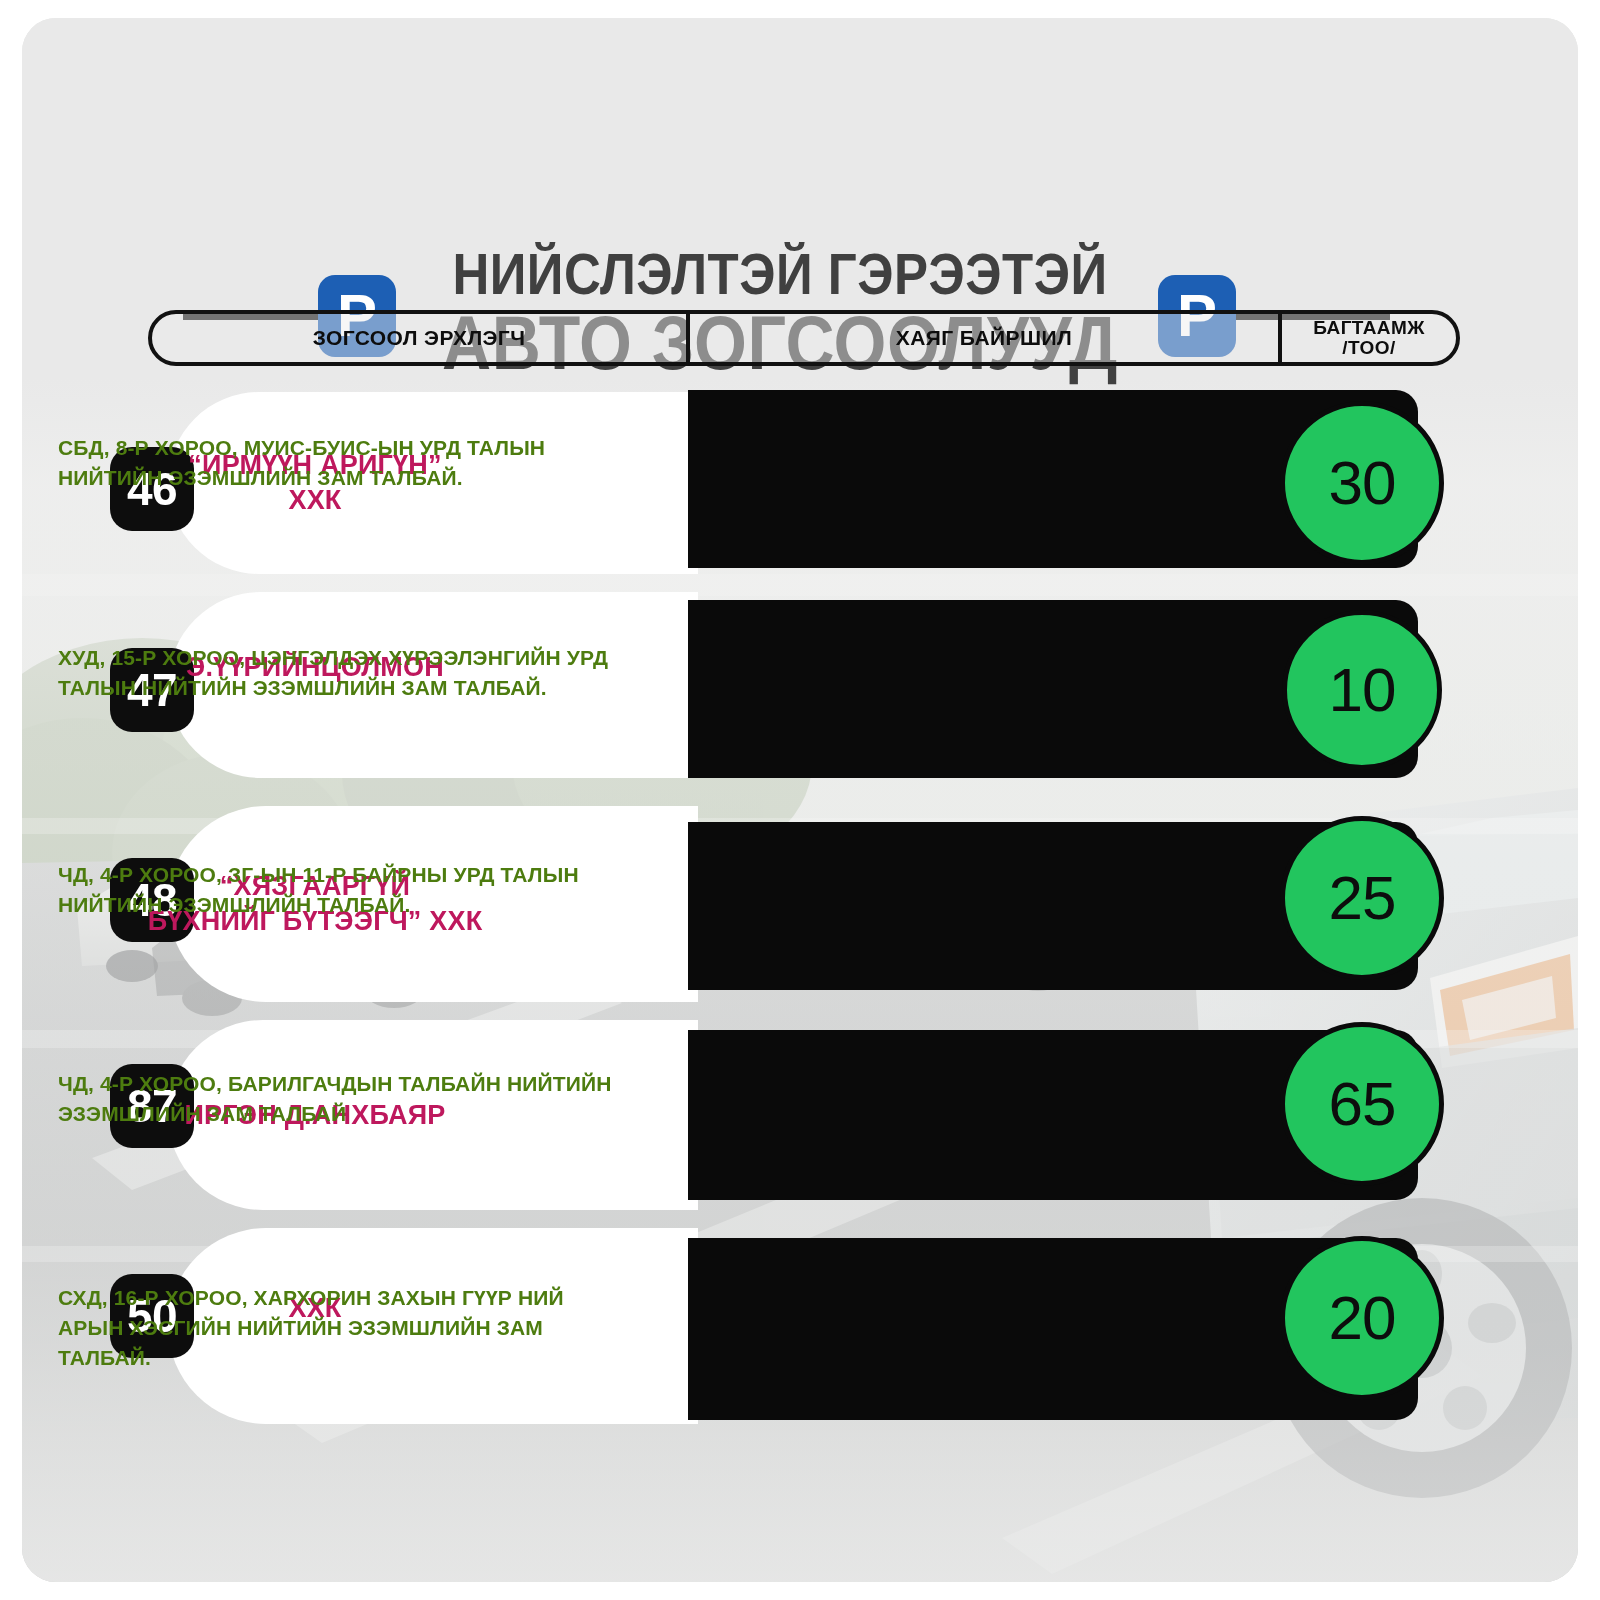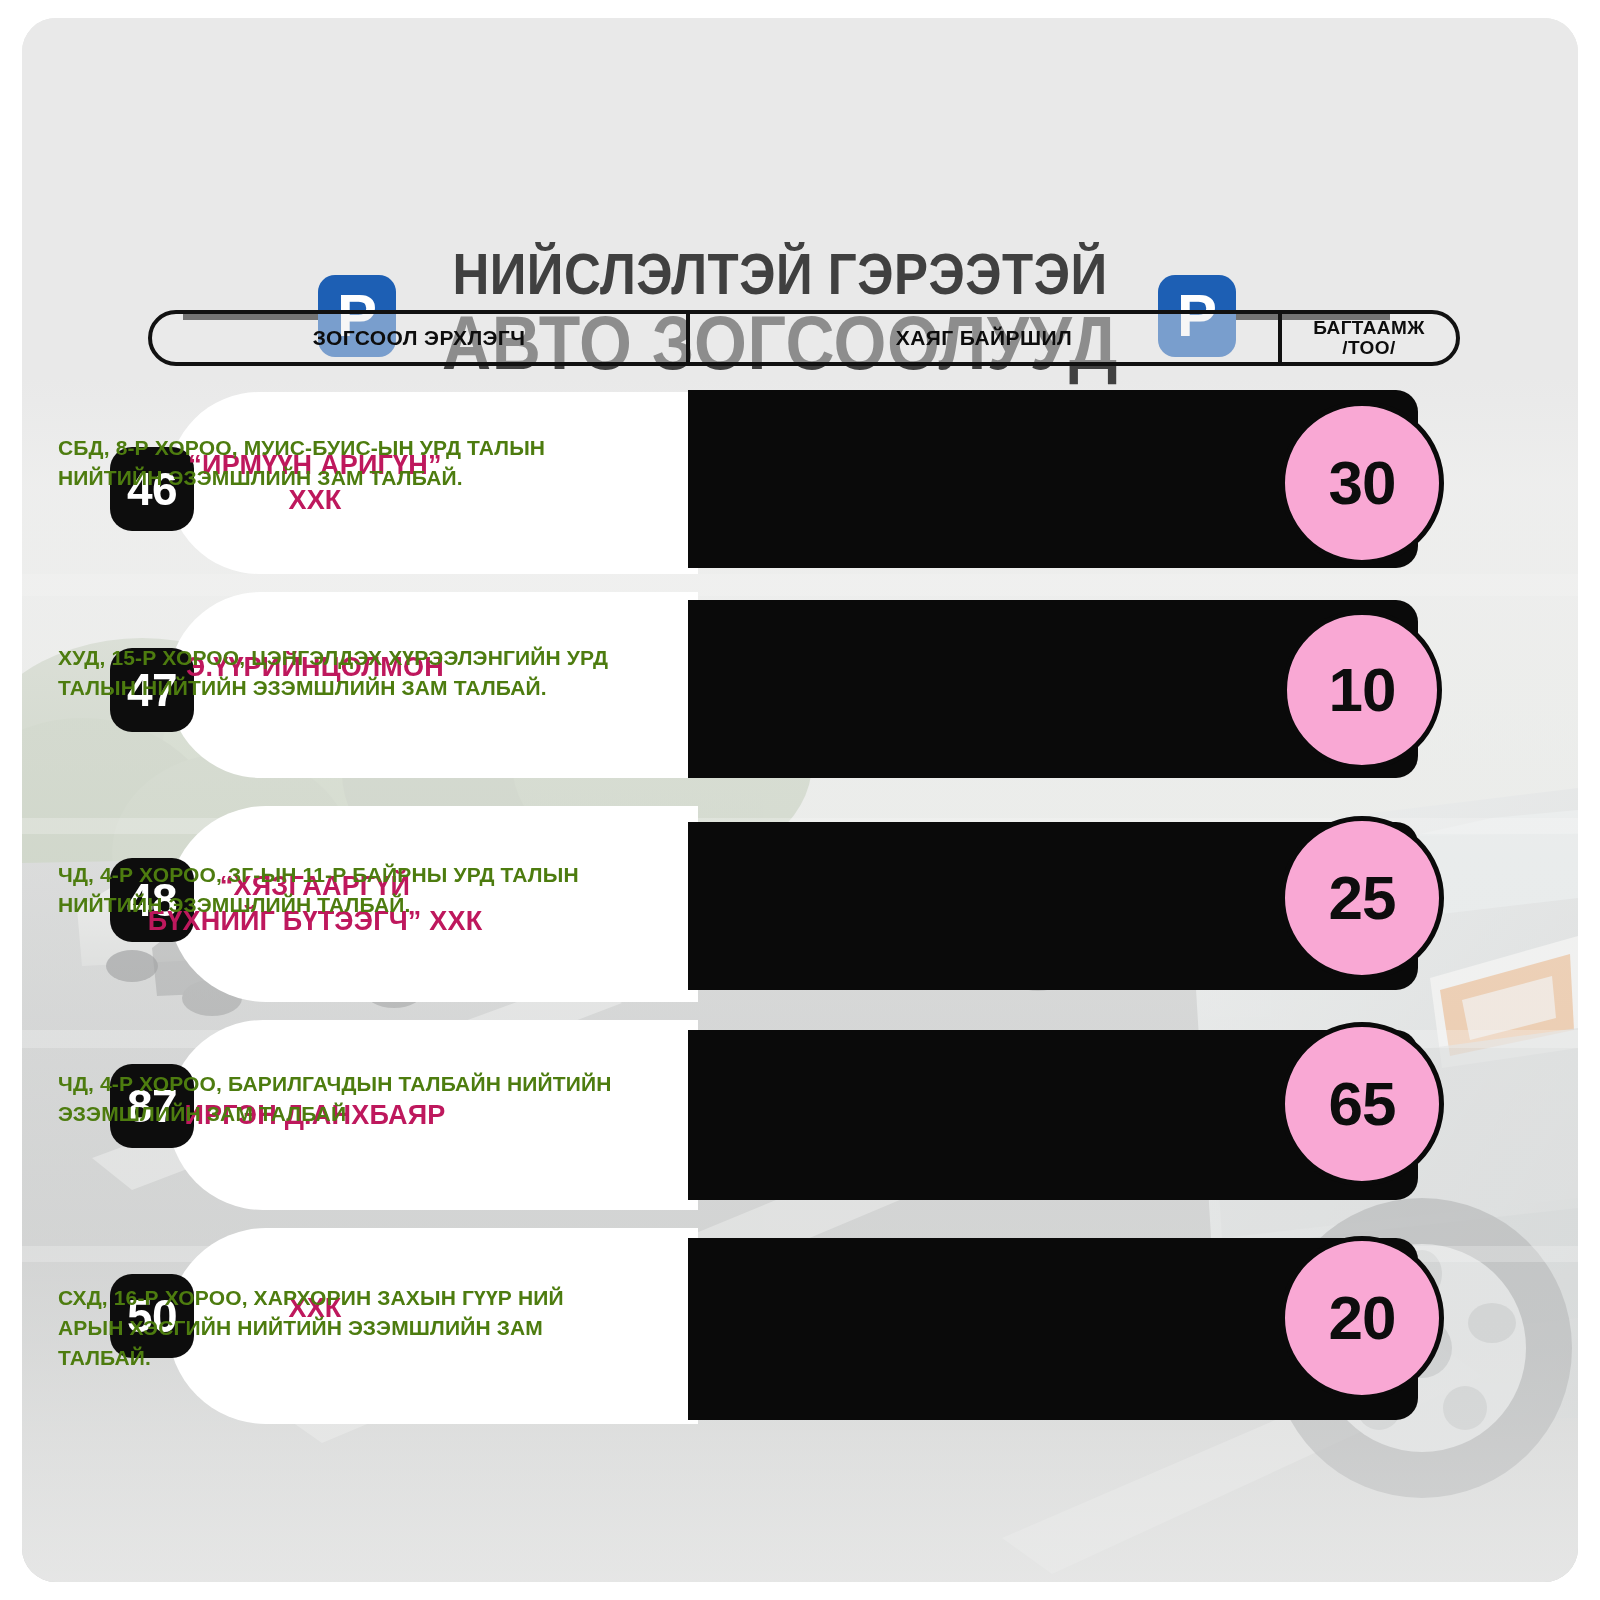--- a/index.html
+++ b/index.html
@@ -187,24 +187,24 @@
     font-weight: 700;
     font-size: 21px;
     line-height: 1.42;
     letter-spacing: 0.15px;
   }
 
   
   .cap-circle {
     position: absolute;
     border-radius: 50%;
-    background: #f9a8d4;
+    background: #22c55e;
     border: 5px solid #0a0a0a;
     color: #0d0d0d;
-    font-weight: 700;
+    font-weight: 400;
     text-align: center;
     letter-spacing: -1px;
   }
 </style>
 </head>
 <body>
 
 <div id="canvas">
 
   <div class="bg-photo">

